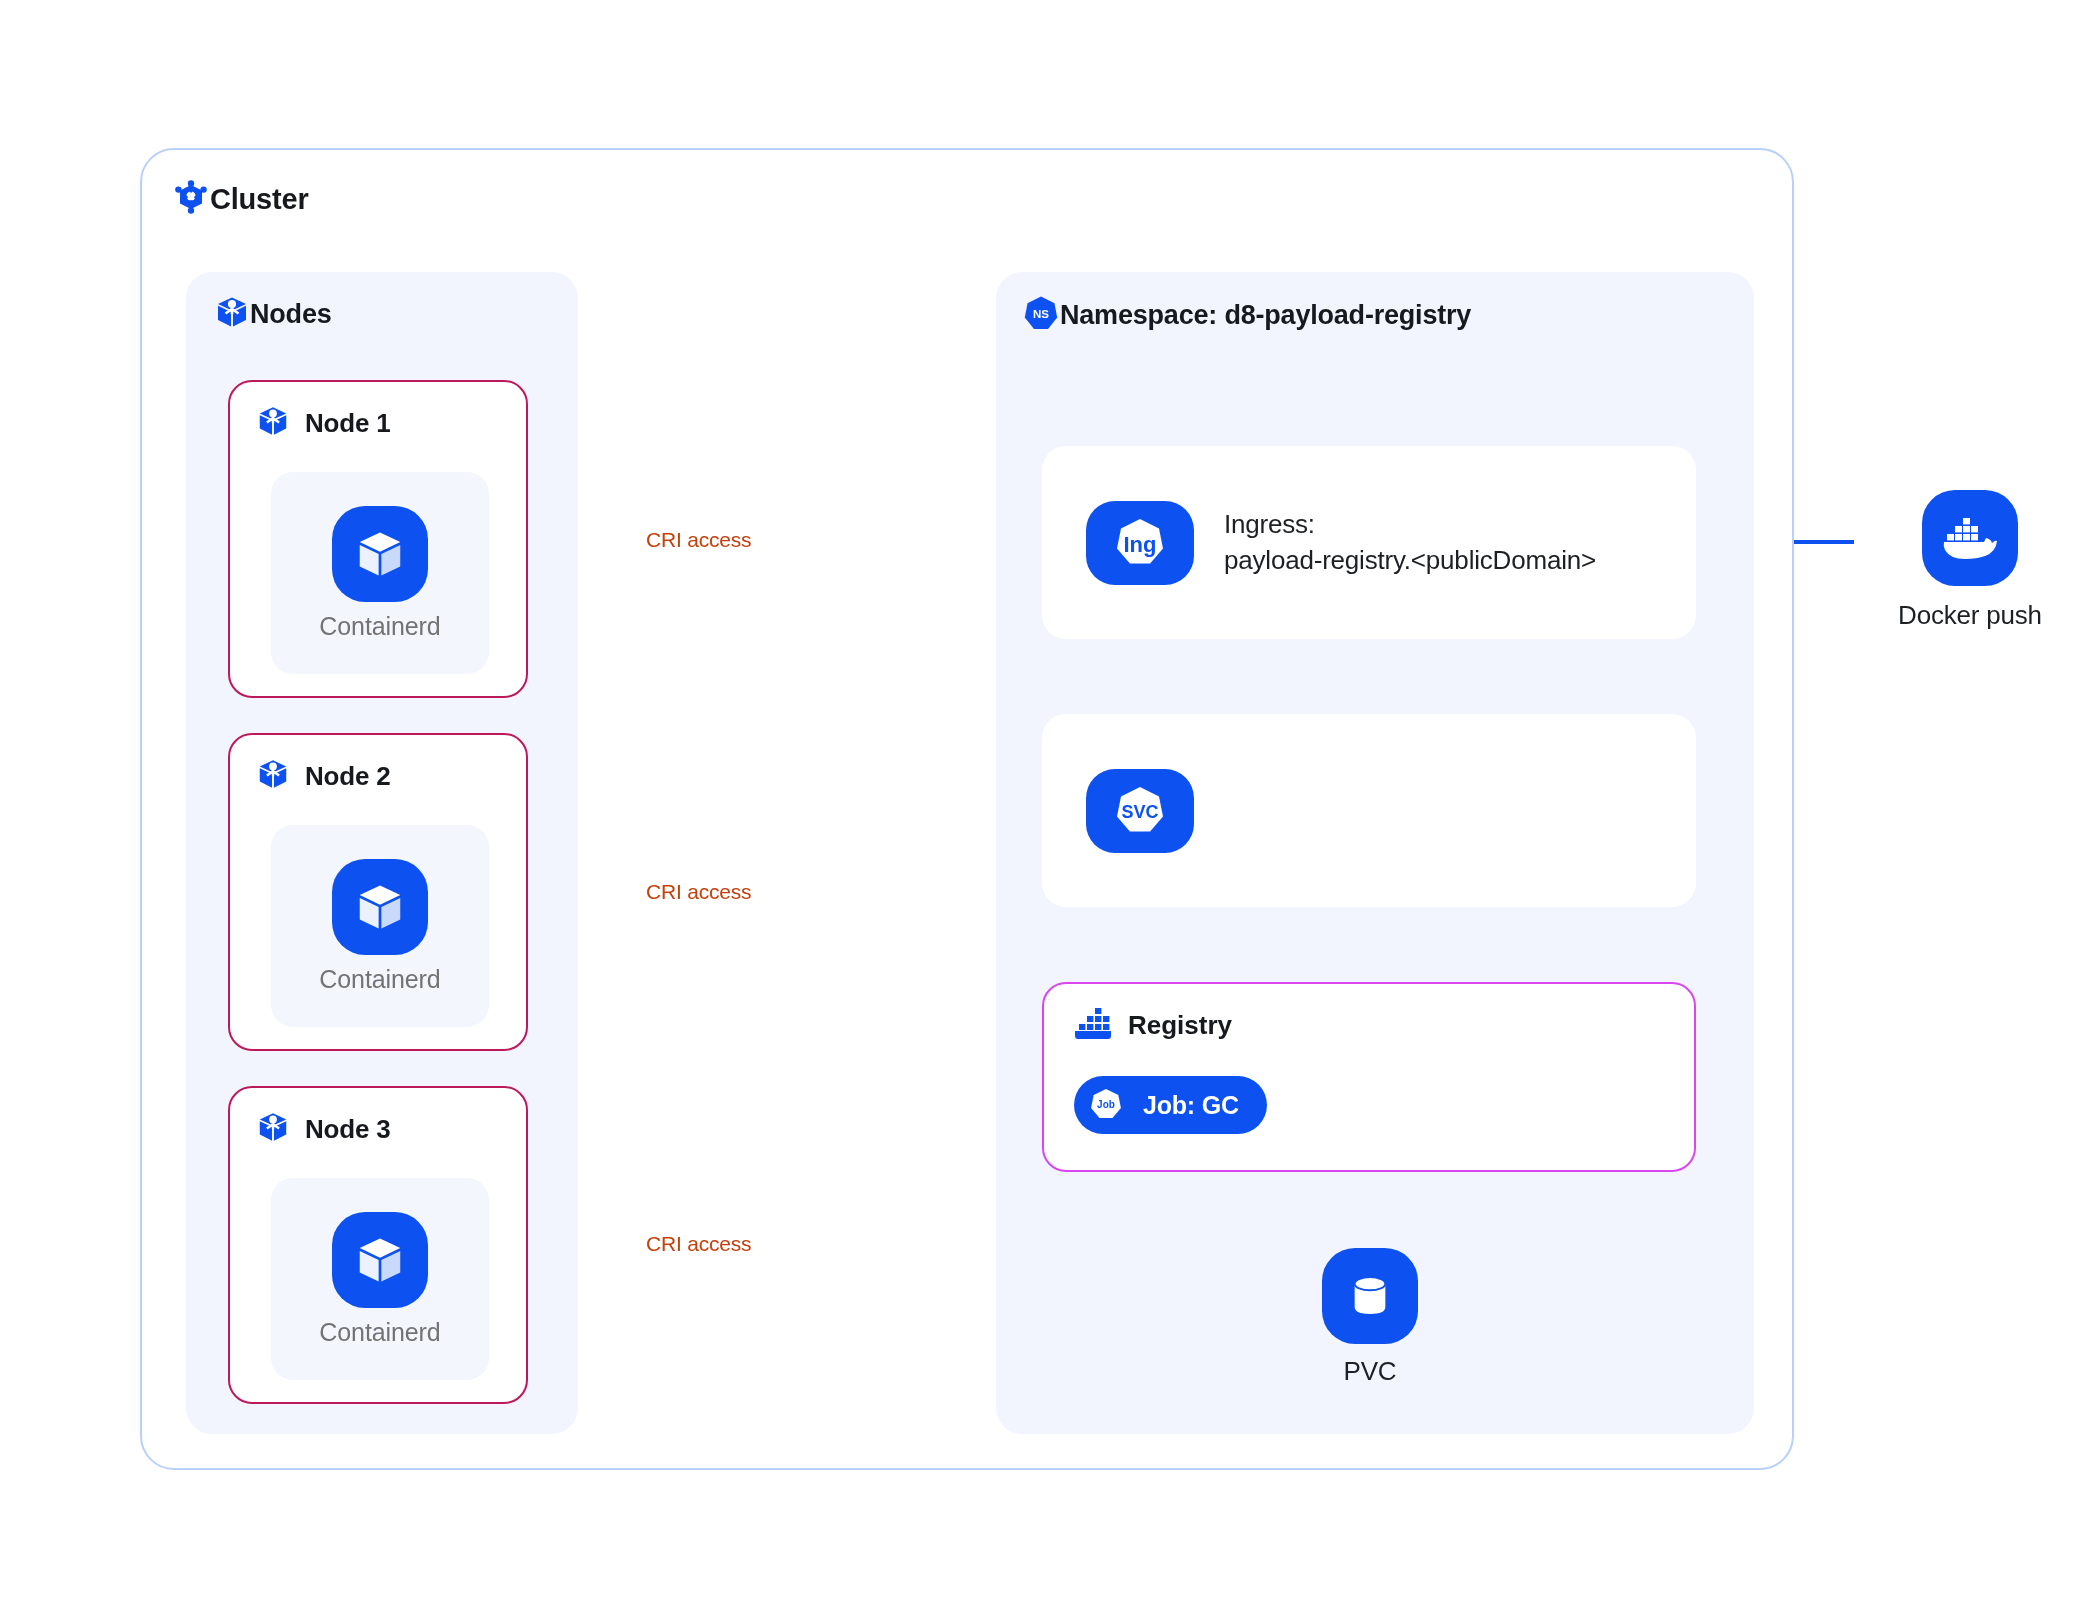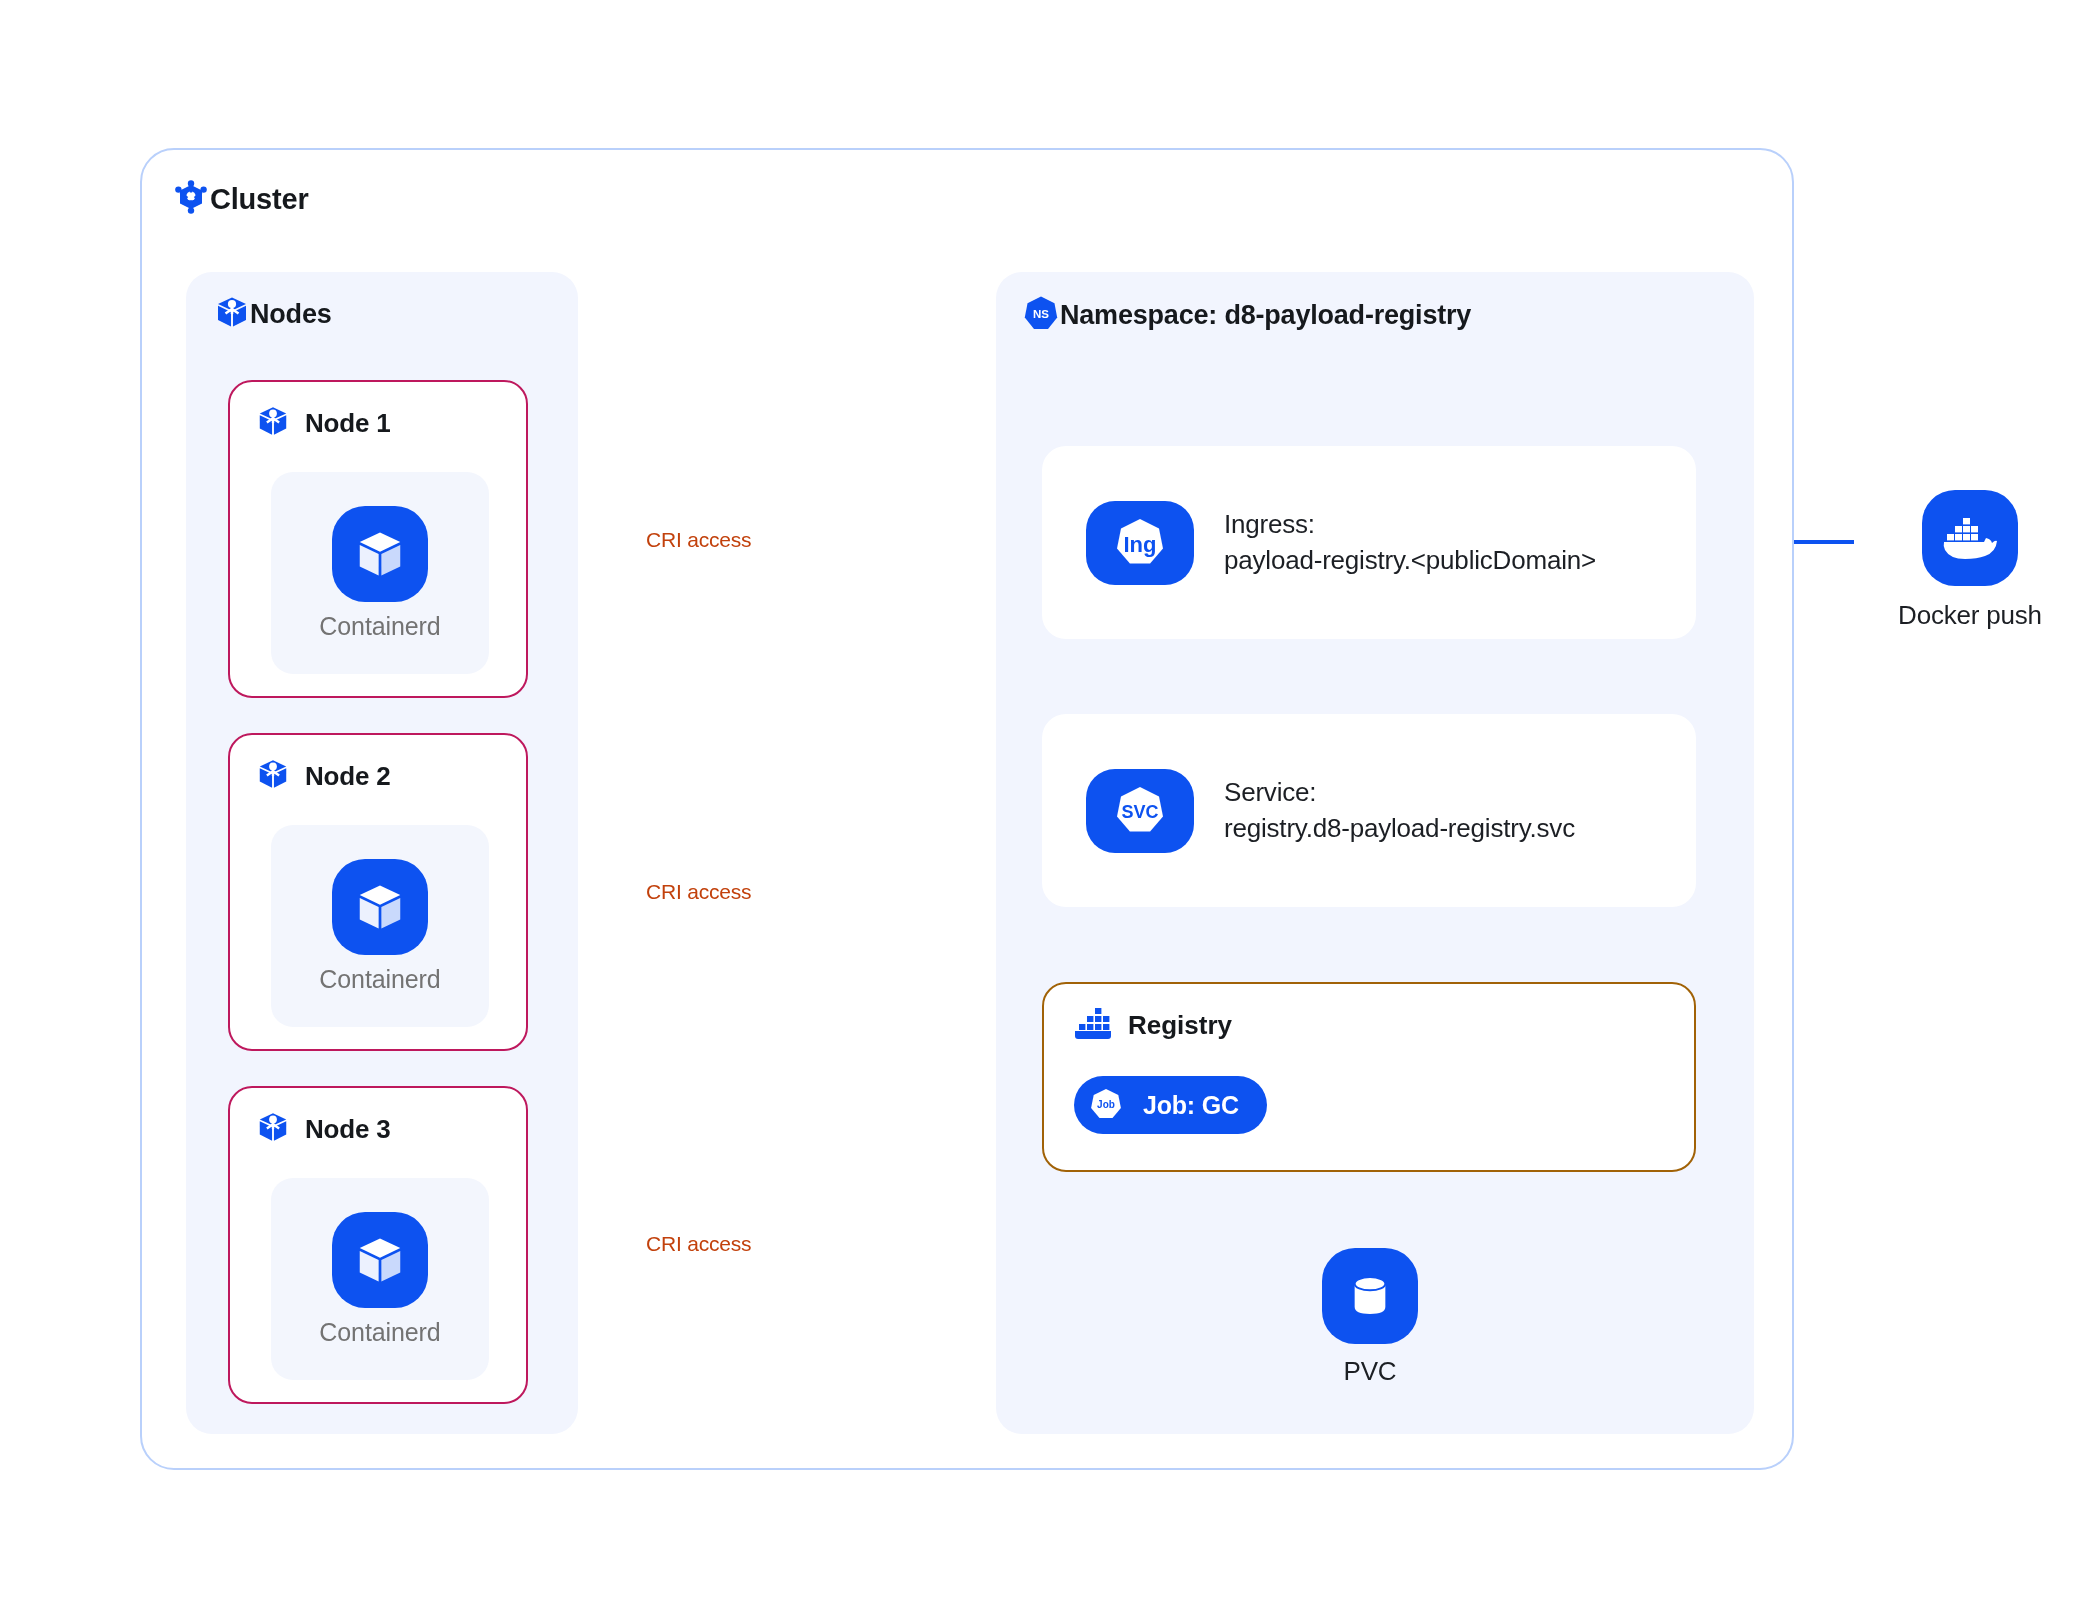--- a/index.html
+++ b/index.html
@@ -168,21 +168,21 @@
     color: #1c1f24;
     letter-spacing: -0.2px;
     white-space: nowrap;
   }
 
   #registry-card {
     left: 1042px;
     top: 982px;
     width: 654px;
     height: 190px;
-    border: 2px solid #a16207;
+    border: 2px solid #d946ef;
     background: #ffffff;
   }
   #registry-header {
     position: absolute;
     left: 30px;
     top: 22px;
     display: flex;
     align-items: center;
     gap: 16px;
   }
@@ -440,24 +440,20 @@
     <span class="line">payload-registry.&lt;publicDomain&gt;</span>
   </span>
 </div>
 
 <div class="abs ns-card" id="service-card">
   <span class="squircle sq-84">
     <svg width="62" height="62" viewBox="0 0 62 62" xmlns="http://www.w3.org/2000/svg">
       <path d="M31 7 L50 16.4 L54 36.5 L41.1 51.5 L20.9 51.5 L8 36.5 L12 16.4 Z" fill="#ffffff"></path>
       <text x="31" y="38" font-family="Liberation Sans, sans-serif" font-size="18" font-weight="700" fill="#0d52f0" text-anchor="middle">SVC</text>
     </svg>
-  </span>
-  <span class="card-text">
-    <span class="line">Service:</span>
-    <span class="line">registry.d8-payload-registry.svc</span>
   </span>
 </div>
 
 <div class="abs ns-card" id="registry-card">
   <div id="registry-header">
     <span style="flex:none;">
       <svg width="38" height="34" viewBox="0 0 38 34" xmlns="http://www.w3.org/2000/svg">
         <g fill="#0d52f0">
           <rect x="21" y="2" width="6.4" height="6"></rect>
           <rect x="21" y="10" width="6.4" height="6"></rect>

